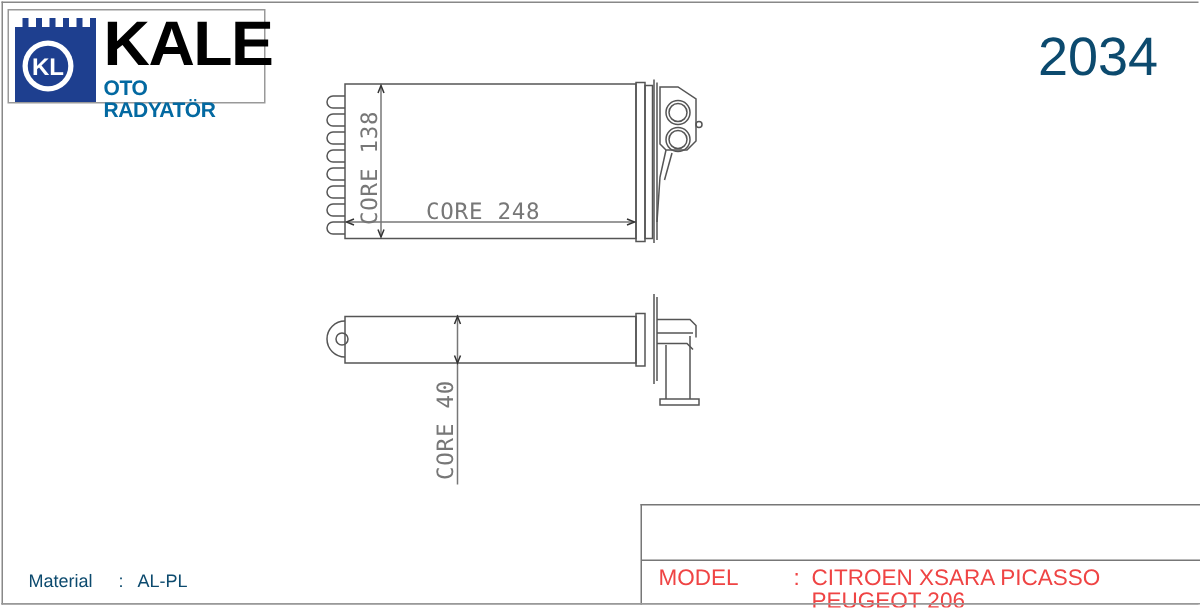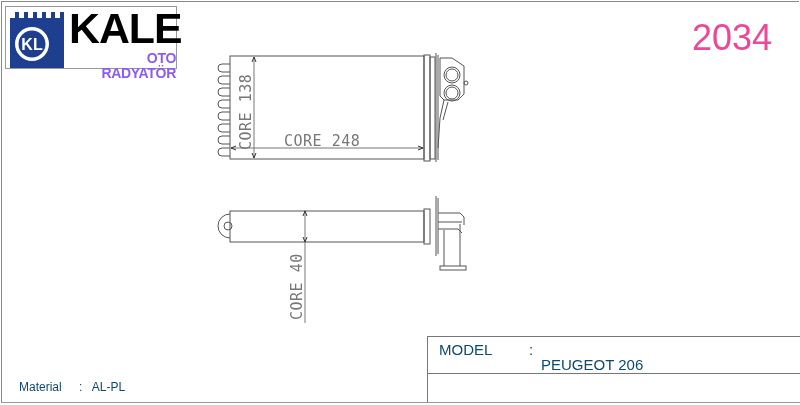--- a/index.html
+++ b/index.html
@@ -1,29 +1,29 @@
 <!DOCTYPE html>
 <html><head>
 <meta charset="utf-8">
 <style>
   html, body { margin:0; padding:0; background:#ffffff; }
   body { width:800px; height:405px; position:relative; overflow:hidden; font-family:"Liberation Sans", sans-serif; color:#111; }
   .frame { position:absolute; left:1px; top:1px; width:798px; height:402px; border-top:1px solid #888; border-left:1px solid #888; border-bottom:1px solid #888; box-sizing:border-box; }
   .logo { position:absolute; left:5px; top:6px; width:172px; height:63px; border:1px solid #999; background:#fff; box-sizing:border-box; }
   .logo-castle { position:absolute; left:4px; top:5px; width:54px; height:56px; }
   .logo-kale { position:absolute; left:63px; top:0px; font-family:"Liberation Sans", sans-serif; font-weight:900; font-size:42px; line-height:44px; letter-spacing:-1px; color:#000; transform:scaleX(1.02); transform-origin:left; }
-  .logo-sub { position:absolute; left:63px; top:44px; font-family:"Liberation Sans", sans-serif; font-weight:900; font-size:14px; line-height:15px; color:#8b5cf6; letter-spacing:-0.3px;text-align:right; }
-  .partno { position:absolute; left:692px; top:18px; font-size:36px; line-height:40px; color:#ec4899; }
+  .logo-sub { position:absolute; left:63px; top:44px; font-family:"Liberation Sans", sans-serif; font-weight:900; font-size:14px; line-height:15px; color:#0369a1; letter-spacing:-0.3px; }
+  .partno { position:absolute; left:692px; top:18px; font-size:36px; line-height:40px; color:#0c4a6e; }
   .drawing { position:absolute; left:0; top:0; width:800px; height:405px; }
   .material { position:absolute; left:19px; top:380px; font-size:12px; color:#0c4a6e; }
   .material span { display:inline-block; }
   .info-table { position:absolute; left:427px; top:336px; width:373px; height:67px; border-left:1px solid #777; border-top:1px solid #777; box-sizing:border-box; }
   .info-row1 { position:absolute; left:0; top:0; width:100%; height:36px; border-bottom:1px solid #777; }
   .info-row2 { position:absolute; left:0; top:37px; width:100%; height:30px; }
-  .lbl { position:absolute; font-size:15px; color:#0c4a6e; }
+  .lbl { position:absolute; font-size:15px; color:#ef4444;margin-top:36px; }
   .bottom-line { position:absolute; left:1px; top:402px; width:799px; height:1px; background:#999; }
 </style>
 </head>
 <body>
 
 <div class="frame"></div>
 
 <div class="logo">
   <svg class="logo-castle" viewBox="0 0 54 56">
     <path d="M0 6 h5 v-6 h4 v6 h5 v-6 h4 v6 h5 v-6 h4 v6 h5 v-6 h4 v6 h5 v-6 h4 v6 h5 v-6 h4 v56 h-54 z" fill="#1e3f8f"></path>
@@ -100,17 +100,18 @@
 <div class="material">
   <span>Material</span>
   <span style="margin-left:14px;">:</span>
   <span style="margin-left:6px;">AL-PL</span>
 </div>
 
 <div class="info-table">
   <div class="info-row1">
     <span class="lbl" style="left:11px; top:4px;">MODEL</span>
     <span class="lbl" style="left:101px; top:4px;">:</span>
+    <span class="lbl" style="left:113px; top:4px;">CITROEN XSARA PICASSO</span>
     <span class="lbl" style="left:113px; top:19px;text-align:center;">PEUGEOT 206</span>
   </div>
 </div>
 
 <div class="bottom-line"></div>
 
 </body></html>

